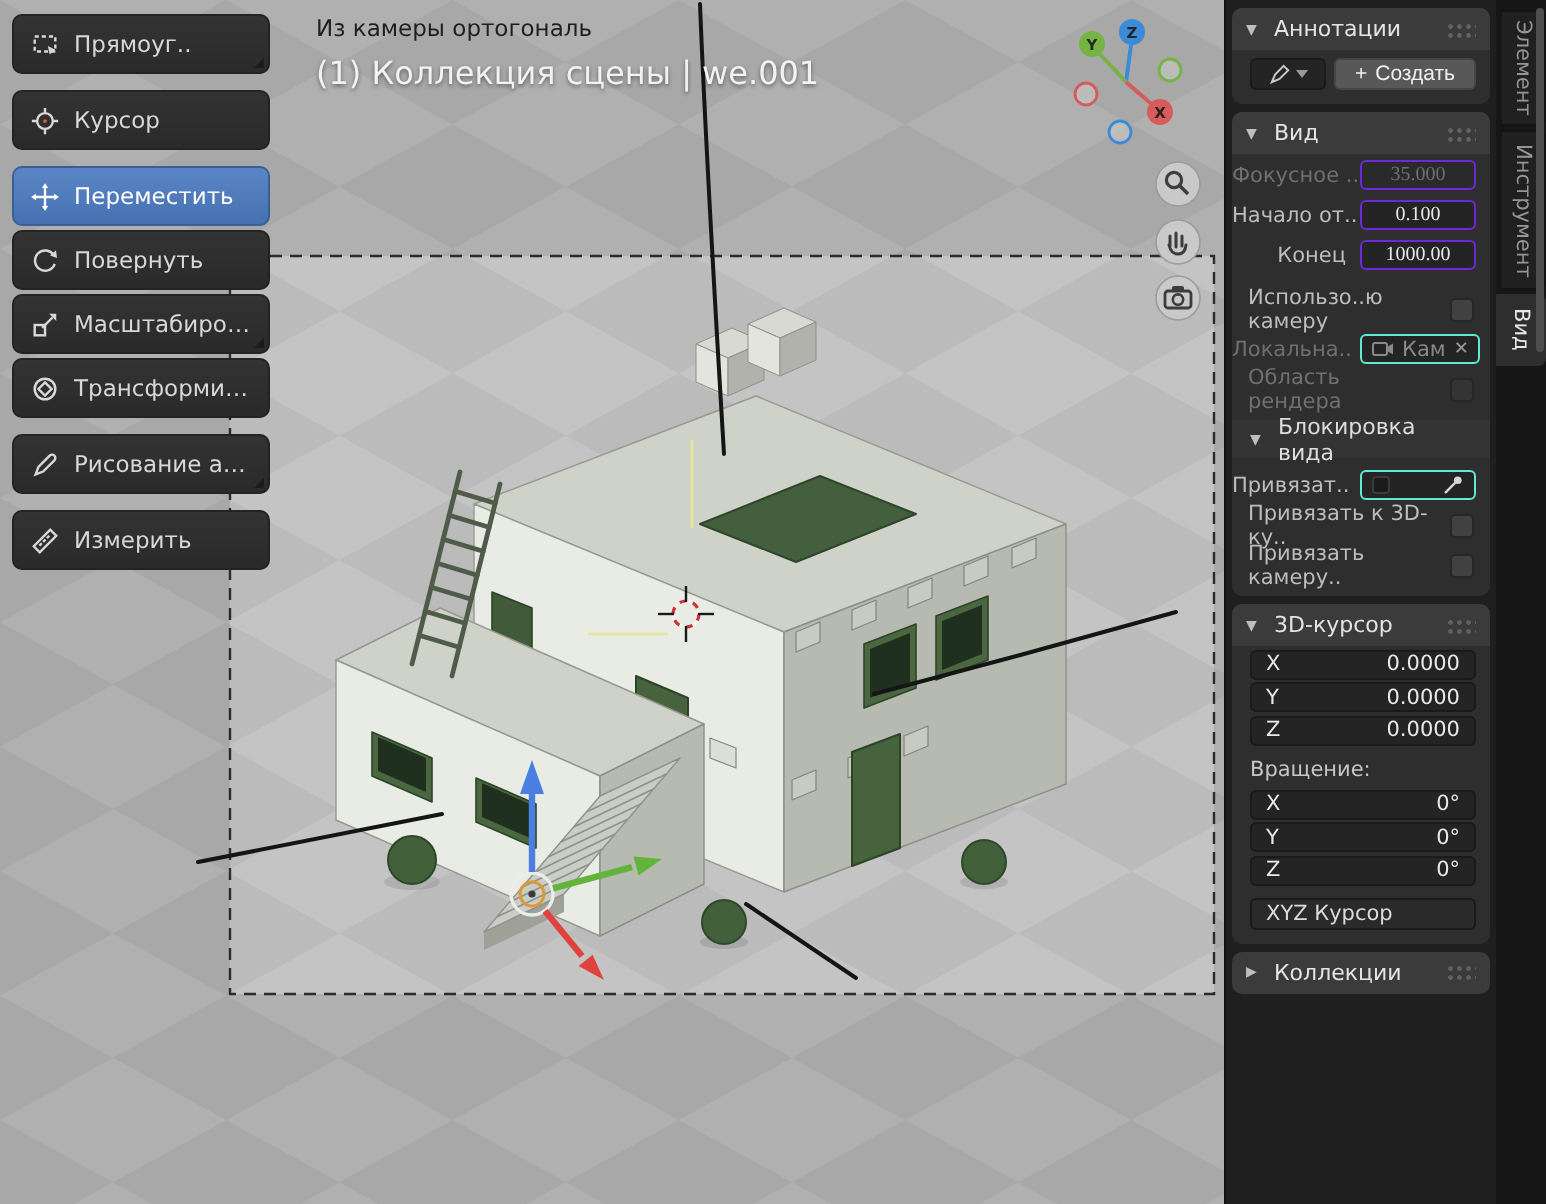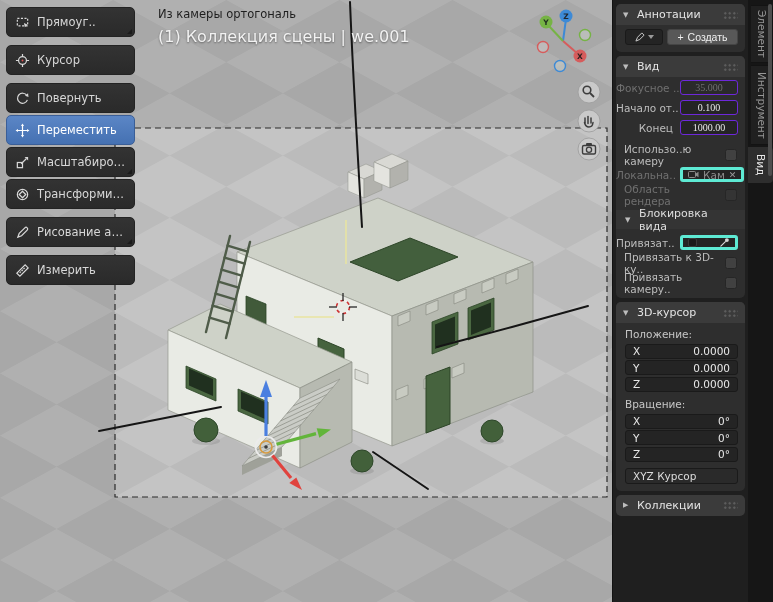--- a/index.html
+++ b/index.html
@@ -45,21 +45,21 @@
   .fld { flex:1; height:15px; background:#242424; border:1px solid #6d28d9; border-radius:3px;
     color:#e8e8e8; font-size:10px; display:flex; align-items:center; justify-content:center;font-family:Liberation Serif, serif; }
   .row.dim .rlabel { color:#707070; }
   .row.dim .fld { color:#6f6f6f; background:#2a2a2a; }
   .row.dim .objfld { color:#8a8a8a; }
   .row-check { display:flex; align-items:center; justify-content:center; gap:6px; height:19px;
     padding:0 8px; margin:1px 0; font-size:10.5px; color:#bdbdbd; }
   .row-check.dim { color:#707070;gap:42px; }
   .cbx { width:12px; height:12px; background:#414141; border:1px solid #262626; border-radius:2.5px; flex:none; }
   .row-check.dim .cbx { background:#343434; }
-  .objfld { flex:1; height:15px; background:#242424; border:3px solid #5eead4; border-radius:3px;
+  .objfld { flex:1; height:15px; background:#242424; border:1px solid #5eead4; border-radius:3px;
     display:flex; align-items:center; gap:4px; padding:0 5px; font-size:10.5px; color:#d6d6d6; }
   .objfld .grow { flex:1; overflow:hidden; white-space:nowrap; }
   .xclear { color:#9a9a9a; font-size:9px; flex:none; }
   .miniblock { width:9px; height:9px; background:#1b1b1b; border:1px solid #3a3a3a; border-radius:2px; flex:none; }
   .sub-h { height:19px; display:flex; align-items:center; gap:5px; padding:0 9px; color:#dedede;
     margin-top:6px; background:#343434; }
   .gaptop { margin-top:8px; }
   .plabel { padding:5px 8px 2px 9px; font-size:10.5px; color:#c6c6c6; }
   .axfld { display:flex; align-items:center; height:15px; margin:1.5px 7px 1.5px 9px; background:#242424;
     border:1px solid #1a1a1a; border-radius:3px; padding:0 7px; font-size:10.5px; color:#e8e8e8; }
@@ -303,40 +303,40 @@
         <span class="ticon">
           <svg width="15" height="15" viewBox="0 0 16 16" stroke="currentColor" fill="none" stroke-width="1.3">
             <circle cx="8" cy="8" r="4.2"></circle>
             <path d="M8,1 V3.5 M8,12.5 V15 M1,8 H3.5 M12.5,8 H15"></path>
             <circle cx="8" cy="8" r="1" fill="#e25555" stroke="none"></circle>
           </svg>
           </span>
         <span class="tlabel">Курсор</span>
       </button>
       <div class="tgap"></div>
-      <button class="tool">
-        <span class="ticon">
-          <svg width="15" height="15" viewBox="0 0 16 16" stroke="currentColor" fill="none" stroke-width="1.3">
-            <path d="M13.2,9.5 A5.4,5.4 0 1 1 12.6,4.8"></path>
-            <polygon points="13.9,2.3 14.4,6.4 10.7,5.1" fill="currentColor" stroke="none"></polygon>
-          </svg>
-          </span>
-        <span class="tlabel">Повернуть</span>
-      </button>
       <button class="tool active">
         <span class="ticon">
           <svg width="15" height="15" viewBox="0 0 16 16" stroke="currentColor" fill="none" stroke-width="1.3">
             <path d="M8,3 V13 M3,8 H13"></path>
             <polygon points="6.3,3.2 9.7,3.2 8,0.6" fill="currentColor" stroke="none"></polygon>
             <polygon points="6.3,12.8 9.7,12.8 8,15.4" fill="currentColor" stroke="none"></polygon>
             <polygon points="3.2,6.3 3.2,9.7 0.6,8" fill="currentColor" stroke="none"></polygon>
             <polygon points="12.8,6.3 12.8,9.7 15.4,8" fill="currentColor" stroke="none"></polygon>
           </svg>
           </span>
         <span class="tlabel">Переместить</span>
+      </button>
+      <button class="tool">
+        <span class="ticon">
+          <svg width="15" height="15" viewBox="0 0 16 16" stroke="currentColor" fill="none" stroke-width="1.3">
+            <path d="M13.2,9.5 A5.4,5.4 0 1 1 12.6,4.8"></path>
+            <polygon points="13.9,2.3 14.4,6.4 10.7,5.1" fill="currentColor" stroke="none"></polygon>
+          </svg>
+          </span>
+        <span class="tlabel">Повернуть</span>
       </button>
       <button class="tool">
         <span class="ticon">
           <svg width="15" height="15" viewBox="0 0 16 16" stroke="currentColor" fill="none" stroke-width="1.3">
             <rect x="2.5" y="8" width="5.5" height="5.5"></rect>
             <path d="M6.5,9.5 L12,4"></path>
             <polygon points="14,2 14,5.8 10.2,2" fill="currentColor" stroke="none"></polygon>
           </svg>
           </span>
         <span class="tlabel">Масштабировать</span>
@@ -458,21 +458,20 @@
         <span class="cbx"></span>
       </div>
     </div>
 
     <div class="sec">
       <div class="sec-h">
         <span class="tri">▼</span>
         <span>3D-курсор</span>
         <span class="grip"></span>
       </div>
-      <div class="plabel">Положение:</div>
       <div class="axfld">
         <span>X</span>
         <span class="v">0.0000</span>
       </div>
       <div class="axfld">
         <span>Y</span>
         <span class="v">0.0000</span>
       </div>
       <div class="axfld">
         <span>Z</span>

